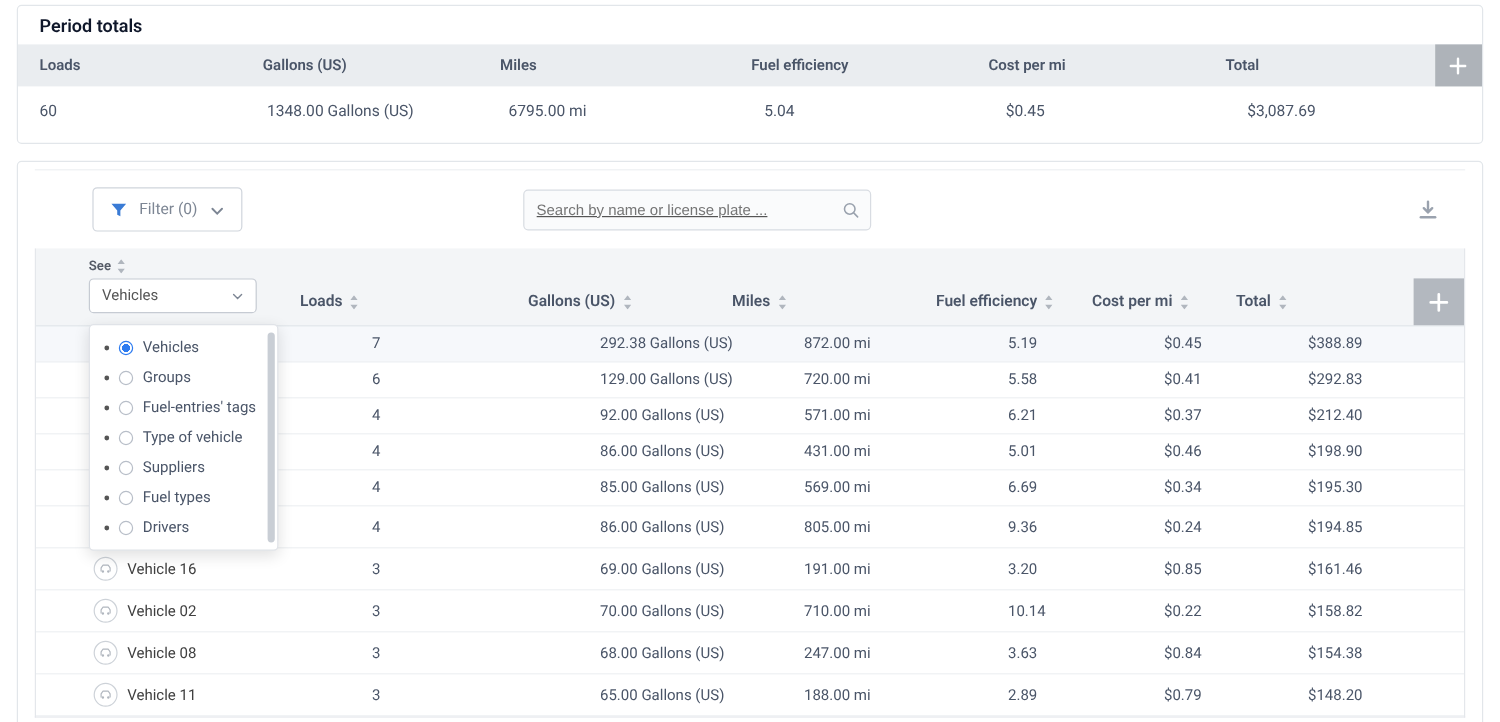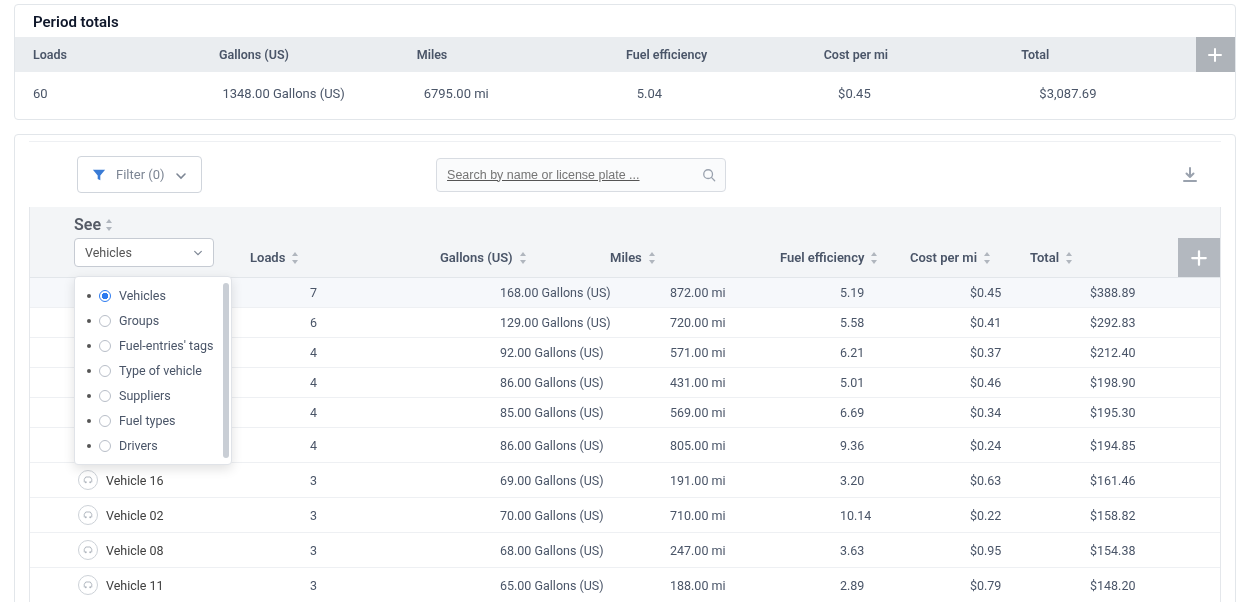--- a/index.html
+++ b/index.html
@@ -106,21 +106,21 @@
     margin-left: auto;
     color: #9aa2ae;
     cursor: pointer;
     padding: 6px;
   }
   .see-section {
     background: #f3f5f7;
     position: relative;
   }
   .see-label {
-    font-size: 16px;
+    font-size: 11px;
     color: #555b66;
     font-weight: 600;
     padding: 8px 0 4px 44px;
     display: flex;
     align-items: center;
     gap: 4px;
   }
   .see-bar {
     display: flex;
     align-items: stretch;
@@ -441,21 +441,21 @@
               </svg>
           </span>
         </div>
       </div>
     </div>
 
     <div id="rows">
         <div class="data-row">
           <div class="veh-cell"></div>
           <div class="d-loads">7</div>
-          <div class="d-gallons">168.00 Gallons (US)</div>
+          <div class="d-gallons">292.38 Gallons (US)</div>
           <div class="d-miles">872.00 mi</div>
           <div class="d-eff">5.19</div>
           <div class="d-cost">$0.45</div>
           <div class="d-total">$388.89</div>
         </div>
         <div class="data-row">
           <div class="veh-cell"></div>
           <div class="d-loads">6</div>
           <div class="d-gallons">129.00 Gallons (US)</div>
           <div class="d-miles">720.00 mi</div>
@@ -516,21 +516,21 @@
                 <circle cx="5" cy="11" r="1.3" fill="#b0b6be"></circle>
                 <circle cx="11" cy="11" r="1.3" fill="#b0b6be"></circle>
               </svg>
             </span>
             <span class="veh-name">Vehicle 16</span>
           </div>
           <div class="d-loads">3</div>
           <div class="d-gallons">69.00 Gallons (US)</div>
           <div class="d-miles">191.00 mi</div>
           <div class="d-eff">3.20</div>
-          <div class="d-cost">$0.63</div>
+          <div class="d-cost">$0.85</div>
           <div class="d-total">$161.46</div>
         </div>
         <div class="data-row">
           <div class="veh-cell">
             <span class="veh-icon">
               <svg width="12" height="12" viewBox="0 0 16 16">
                 <path d="M3 11V7l2-3h6l2 3v4" stroke="#b0b6be" stroke-width="1.3" fill="none" stroke-linejoin="round"></path>
                 <circle cx="5" cy="11" r="1.3" fill="#b0b6be"></circle>
                 <circle cx="11" cy="11" r="1.3" fill="#b0b6be"></circle>
               </svg>
@@ -552,21 +552,21 @@
                 <circle cx="5" cy="11" r="1.3" fill="#b0b6be"></circle>
                 <circle cx="11" cy="11" r="1.3" fill="#b0b6be"></circle>
               </svg>
             </span>
             <span class="veh-name">Vehicle 08</span>
           </div>
           <div class="d-loads">3</div>
           <div class="d-gallons">68.00 Gallons (US)</div>
           <div class="d-miles">247.00 mi</div>
           <div class="d-eff">3.63</div>
-          <div class="d-cost">$0.95</div>
+          <div class="d-cost">$0.84</div>
           <div class="d-total">$154.38</div>
         </div>
         <div class="data-row">
           <div class="veh-cell">
             <span class="veh-icon">
               <svg width="12" height="12" viewBox="0 0 16 16">
                 <path d="M3 11V7l2-3h6l2 3v4" stroke="#b0b6be" stroke-width="1.3" fill="none" stroke-linejoin="round"></path>
                 <circle cx="5" cy="11" r="1.3" fill="#b0b6be"></circle>
                 <circle cx="11" cy="11" r="1.3" fill="#b0b6be"></circle>
               </svg>

